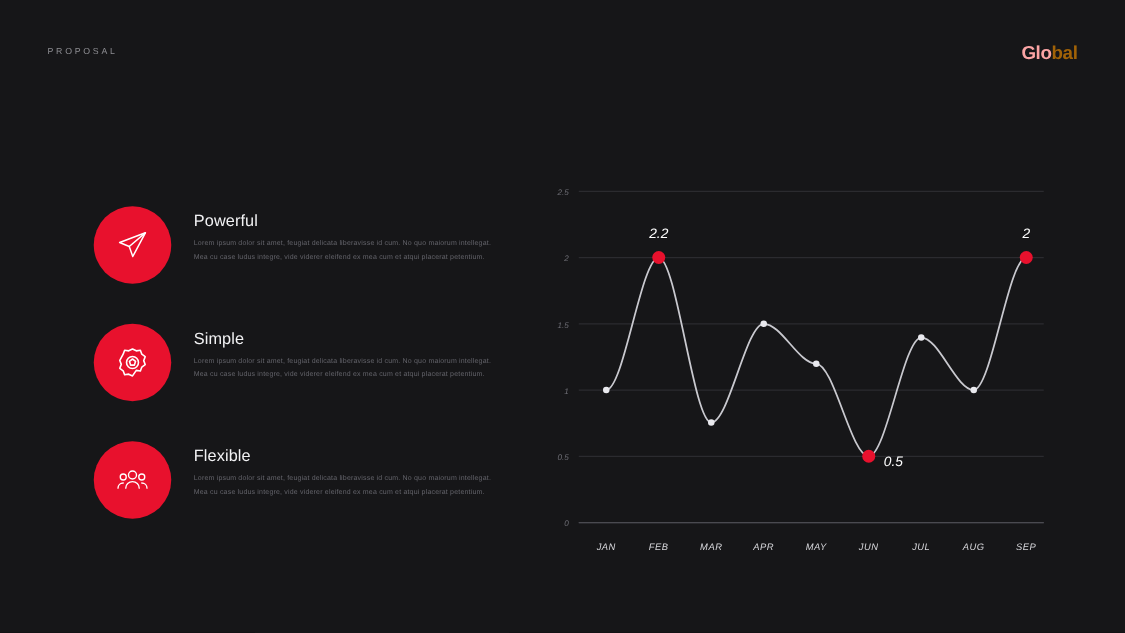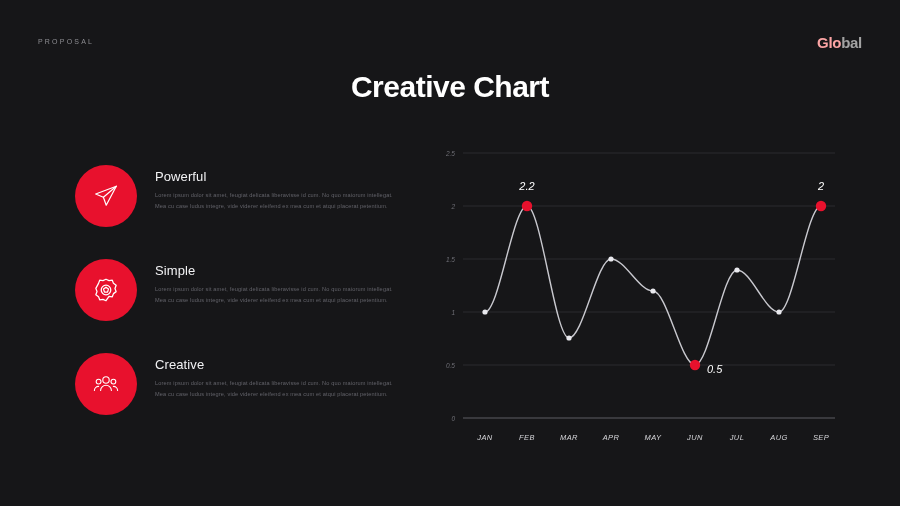--- a/index.html
+++ b/index.html
@@ -34,21 +34,21 @@
   }
   .brand {
     position: absolute;
     right: 38px;
     top: 34px;
     font-size: 15px;
     font-weight: bold;
     letter-spacing: -0.3px;
   }
   .brand .b-red { color: #fca5a5; }
-  .brand .b-grey { color: #a3a3a3; }
+  .brand .b-grey { color: #a16207; }
 
   
   .title {
     position: absolute;
     top: 70px;
     left: 0;
     right: 0;
     text-align: center;
     font-size: 30px;
     font-weight: bold;
@@ -132,21 +132,20 @@
 <body>
 
 <div class="slide">
 
   <div class="kicker">PROPOSAL</div>
 
   <div class="brand">
     <span class="b-red">Glo</span><span class="b-grey">bal</span>
   </div>
 
-  <div class="title">Creative Chart</div>
 
   <div class="features">
 
     <div class="feature">
       <div class="f-badge">
         <span>
           <svg width="26" height="26" viewBox="0 0 24 24" fill="none" stroke="#ffffff" stroke-width="1.1" stroke-linecap="round" stroke-linejoin="round">
             <path d="M21.5 3L2.5 10.2l7.1 2.9 2.6 7.4L21.5 3z"></path>
             <path d="M21.5 3L9.6 13.1"></path>
           </svg>
@@ -181,21 +180,21 @@
             <circle cx="14" cy="10" r="3.2"></circle>
             <path d="M8.6 20.5c0-3 2.4-5.2 5.4-5.2s5.4 2.2 5.4 5.2"></path>
             <circle cx="6.6" cy="11.6" r="2.4"></circle>
             <path d="M2.4 20.5c0-2.4 1.9-4.1 4.2-4.1"></path>
             <circle cx="21.4" cy="11.6" r="2.4"></circle>
             <path d="M25.6 20.5c0-2.4-1.9-4.1-4.2-4.1"></path>
           </svg>
         </span>
       </div>
       <div class="f-text">
-        <div class="f-title">Creative</div>
+        <div class="f-title">Flexible</div>
         <div class="f-body">Lorem ipsum dolor sit amet, feugiat delicata liberavisse id cum. No quo maiorum intellegat. Mea cu case ludus integre, vide viderer eleifend ex mea cum et atqui placerat petentium.</div>
       </div>
     </div>
 
   </div>
 
   <div class="chart-wrap">
     <svg class="chart-svg" width="420" height="310" viewBox="0 0 420 310">
 
       <g>

